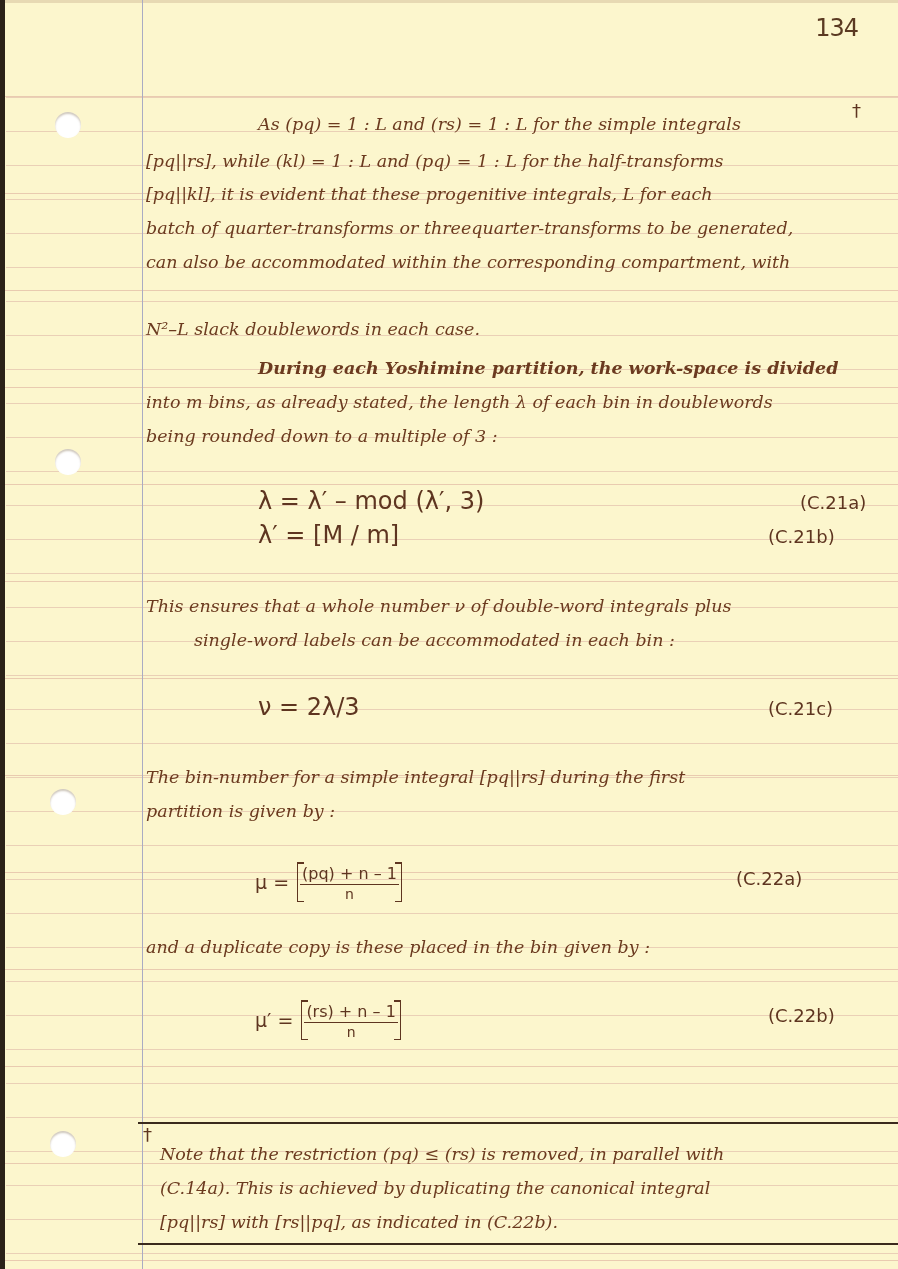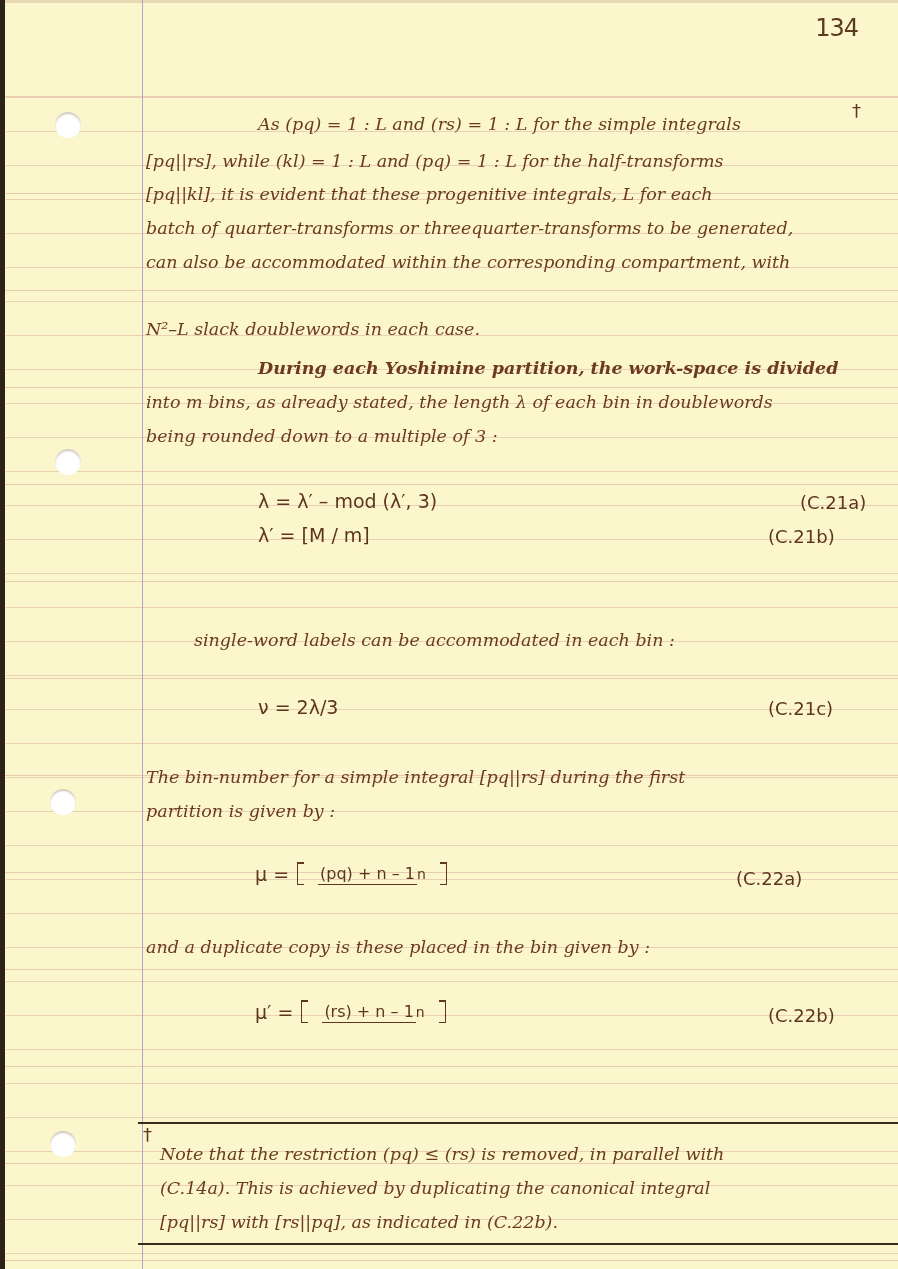--- a/index.html
+++ b/index.html
@@ -26,34 +26,34 @@
   }
   .page-number {
     position: absolute; right: 40px; top: 14px; font-size: 24px; color: #5b3a22;
     font-family: "DejaVu Sans", sans-serif; letter-spacing: -1px;
   }
   .line {
     position: absolute; font-size: 17.5px; white-space: nowrap; line-height: 20px;
     font-style: italic; color: #6b3a1f;
   }
   .eq {
-    position: absolute; font-size: 19px; white-space: nowrap; line-height: 22px; color: #5e3520;
+    position: absolute; font-size: 24px; white-space: nowrap; line-height: 22px; color: #5e3520;
     font-family: "DejaVu Sans", sans-serif;
   }
   .eq-label {
     position: absolute; font-size: 18px; white-space: nowrap; color: #5e3520;
     font-family: "DejaVu Sans", sans-serif;
   }
   .frac-wrap { position: absolute; display: flex; align-items: center; color: #5e3520;
     font-family: "DejaVu Sans", sans-serif; }
   .frac-wrap .lhs { font-size: 19px; margin-right: 8px; }
   .bracket {
-    display: inline-flex; flex-direction: row; align-items: center;
+    display: inline-flex; flex-direction: column; align-items: center;
     border-left: 1.5px solid #5e3520; border-right: 1.5px solid #5e3520;
-    padding: 0 20px; position: relative; text-align: center;
+    padding: 0 2px; position: relative; text-align: center;
   }
   .bracket::before, .bracket::after { content: ""; position: absolute; width: 6px; height: 1.5px; background: #5e3520; }
   .bracket::before { left: 0; top: 0; box-shadow: 0 0 0 0 #5e3520; }
   .bracket::after { right: 0; top: 0; }
   .bracket .bl, .bracket .br { position: absolute; width: 6px; height: 1.5px; background: #5e3520; bottom: 0; }
   .bracket .bl { left: 0; } .bracket .br { right: 0; }
   .num { font-size: 16px; border-bottom: 1.2px solid #5e3520; padding: 2px 2px 1px; }
   .den { font-size: 14px; padding-top: 1px; }
   .dagger { position: absolute; font-size: 18px; color: #5e3520; font-family: "DejaVu Sans", sans-serif; }
   .footnote-rule { position: absolute; left: 138px; right: 0; height: 2px; background: #3a2a1c; }
@@ -120,20 +120,21 @@
 
   <div class="line" style="left:258px; top:358px;font-weight:bold;">During each Yoshimine partition, the work-space is divided</div>
   <div class="line" style="left:146px; top:392px;">into m bins, as already stated, the length λ of each bin in doublewords</div>
   <div class="line" style="left:146px; top:426px;">being rounded down to a multiple of 3 :</div>
 
   <div class="eq" style="left:258px; top:490px;">λ  =  λ′ – mod (λ′, 3)</div>
   <div class="eq-label" style="left:800px; top:492px;">(C.21a)</div>
   <div class="eq" style="left:258px; top:524px;">λ′ =  [M / m]</div>
   <div class="eq-label" style="left:768px; top:526px;">(C.21b)</div>
 
+  <div class="line" style="left:146px; top:596px;">This ensures that a whole number ν of double-word integrals plus</div>
   <div class="line" style="left:146px; top:630px;margin-left:48px;">single-word labels can be accommodated in each bin :</div>
 
   <div class="eq" style="left:258px; top:696px;">ν  =  2λ/3</div>
   <div class="eq-label" style="left:768px; top:698px;">(C.21c)</div>
 
   <div class="line" style="left:146px; top:767px;">The bin-number for a simple integral [pq||rs] during the first</div>
   <div class="line" style="left:146px; top:801px;">partition is given by :</div>
 
   <div class="frac-wrap" style="left:255px; top:862px;">
     <span class="lhs">μ =</span>

